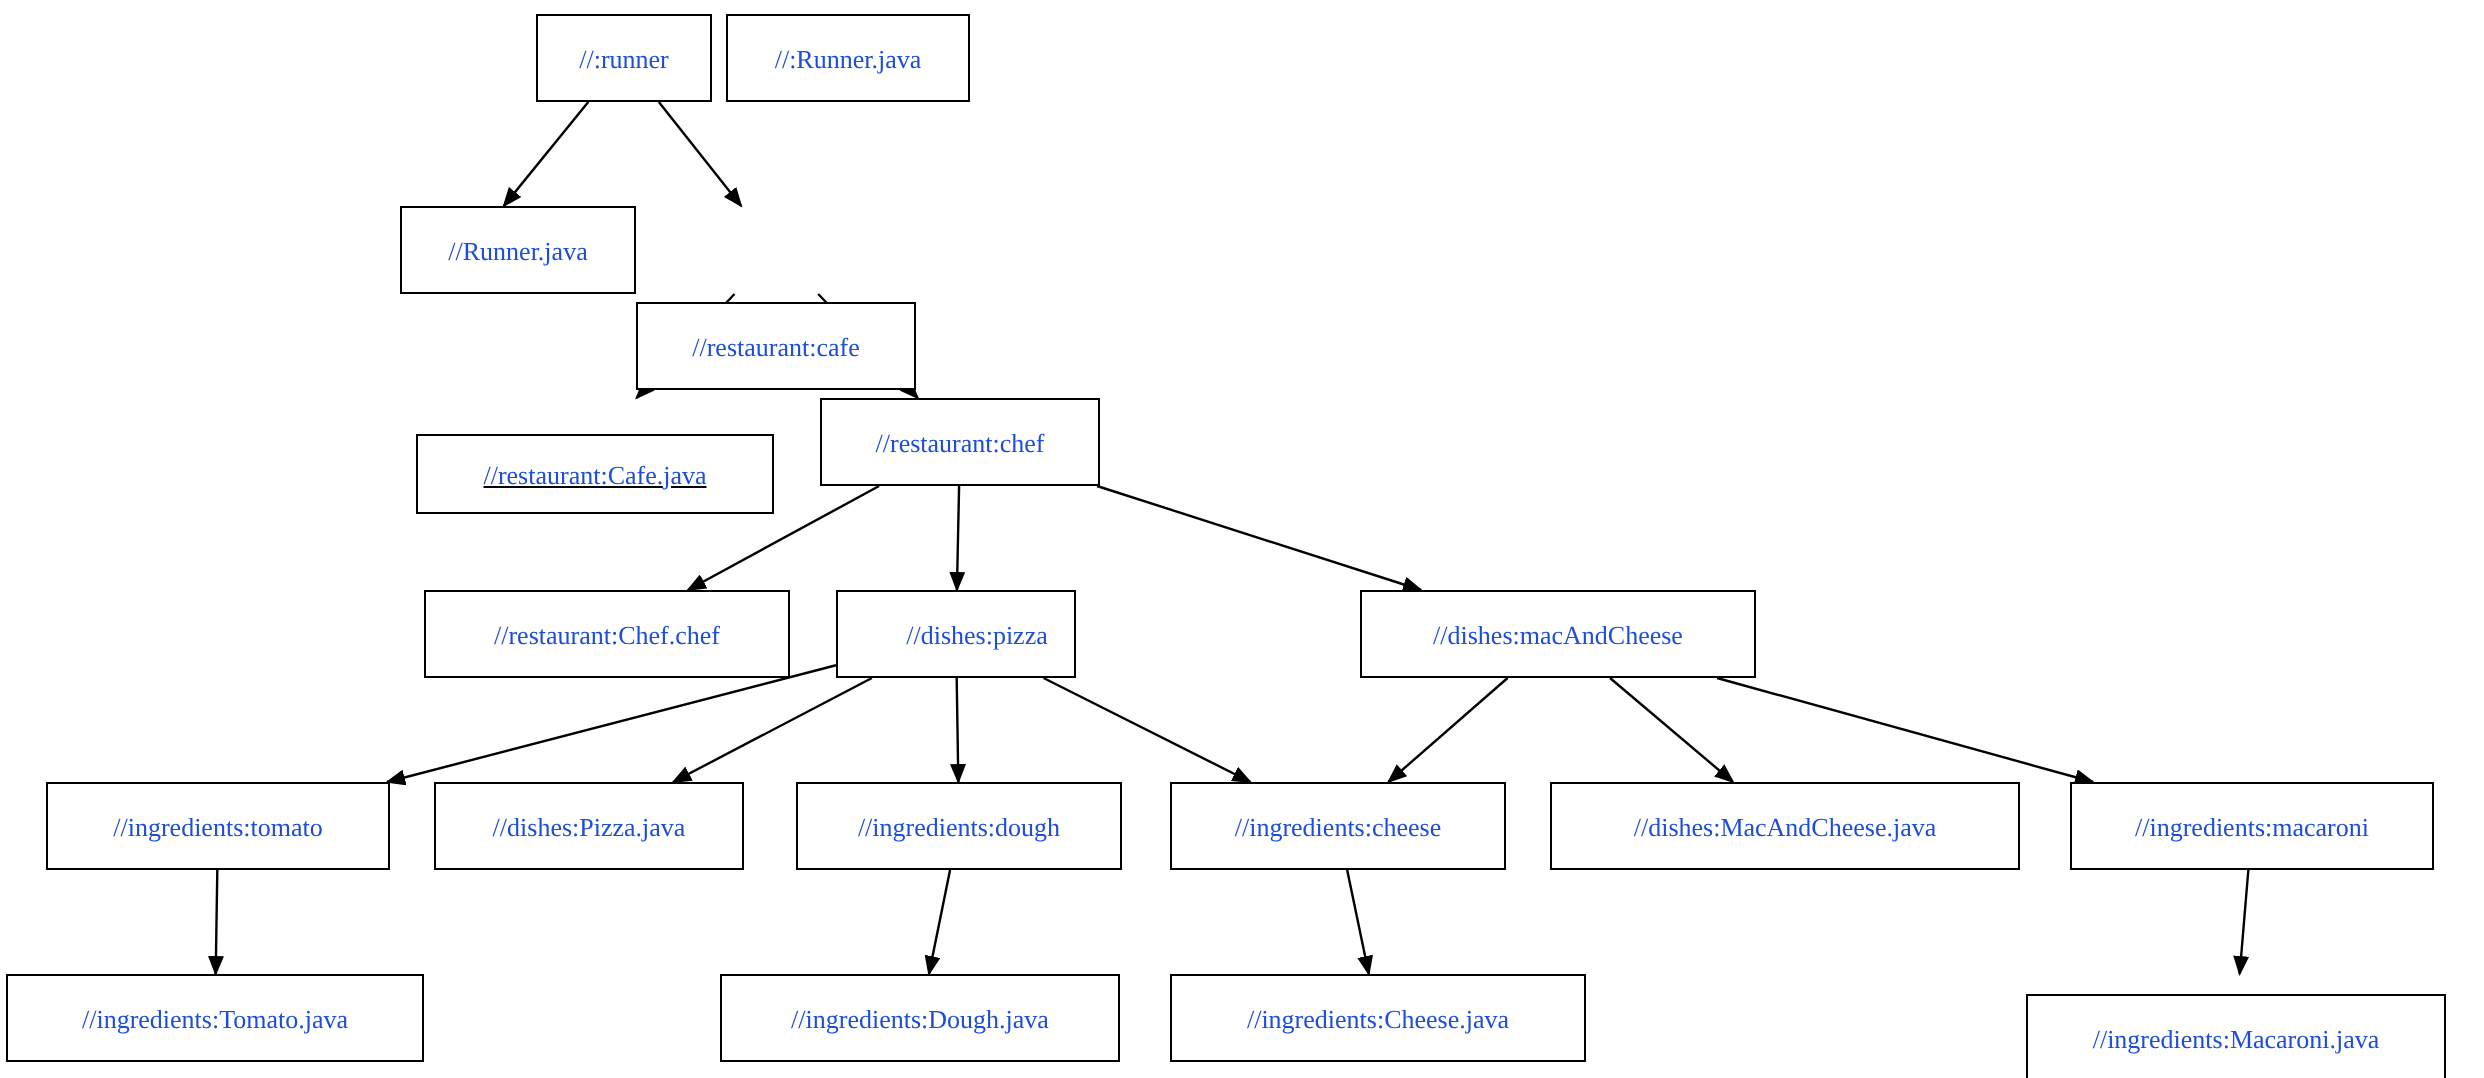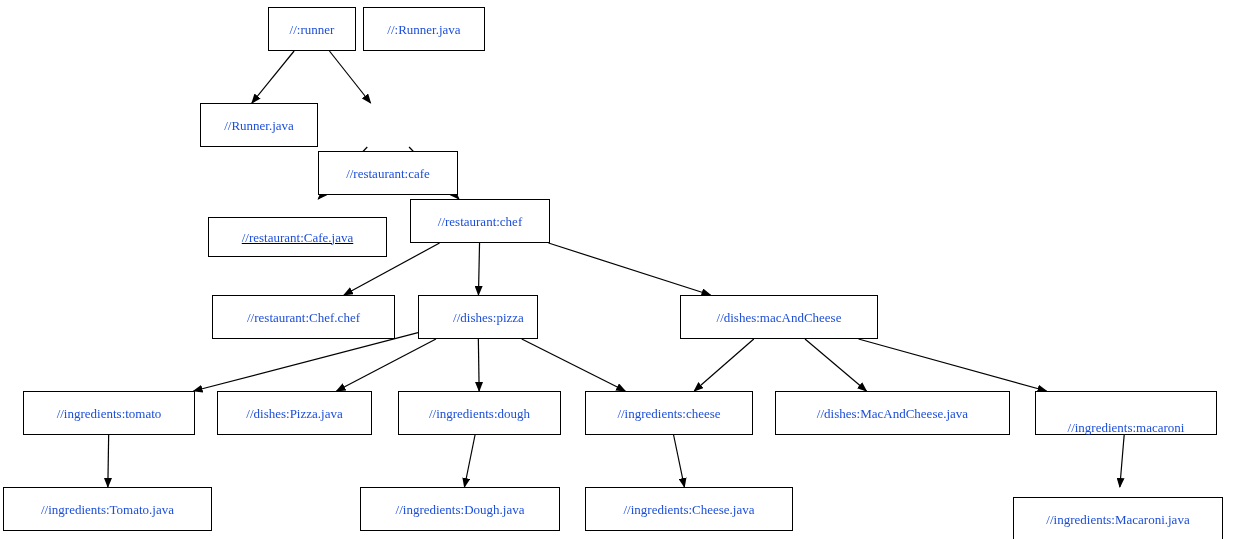--- a/index.html
+++ b/index.html
@@ -99,21 +99,21 @@
       </div>
       <div class="node" style="left: 398px; top: 391px; width: 163px; height: 44px; border-color: rgb(0, 0, 0); background: rgb(255, 255, 255);">
         <span>//ingredients:dough</span>
       </div>
       <div class="node" style="left: 585px; top: 391px; width: 168px; height: 44px; border-color: rgb(0, 0, 0); background: rgb(255, 255, 255);">
         <span>//ingredients:cheese</span>
       </div>
       <div class="node" style="left: 775px; top: 391px; width: 235px; height: 44px; border-color: rgb(0, 0, 0); background: rgb(255, 255, 255);">
         <span>//dishes:MacAndCheese.java</span>
       </div>
-      <div class="node" style="left: 1035px; top: 391px; width: 182px; height: 44px; border-color: rgb(0, 0, 0); background: rgb(255, 255, 255); align-items: flex-end;">
+      <div class="node" style="left: 1035px; top: 391px; width: 182px; height: 44px; border-color: rgb(0, 0, 0); background: rgb(255, 255, 255);">
         <span>//ingredients:macaroni</span>
       </div>
       <div class="node" style="left: 3px; top: 487px; width: 209px; height: 44px; border-color: rgb(0, 0, 0); background: rgb(255, 255, 255);">
         <span>//ingredients:Tomato.java</span>
       </div>
       <div class="node" style="left: 360px; top: 487px; width: 200px; height: 44px; border-color: rgb(0, 0, 0); background: rgb(255, 255, 255);">
         <span>//ingredients:Dough.java</span>
       </div>
       <div class="node" style="left: 585px; top: 487px; width: 208px; height: 44px; border-color: rgb(0, 0, 0); background: rgb(255, 255, 255);">
         <span>//ingredients:Cheese.java</span>

